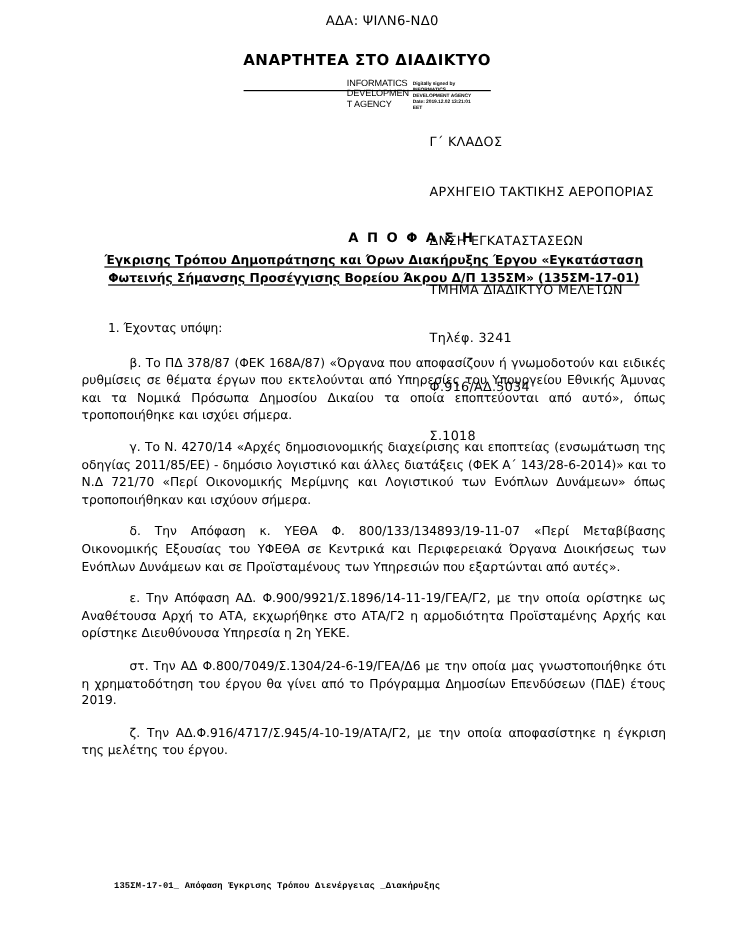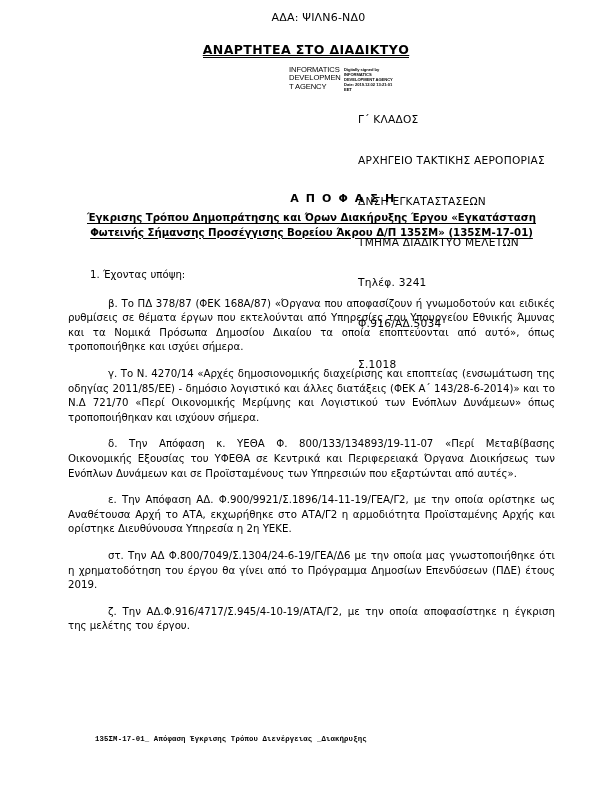--- a/index.html
+++ b/index.html
@@ -64,22 +64,21 @@
     top: 42px;
     left: 0;
     width: 612px;
     text-align: center;
     font-size: 12.5px;
     font-weight: bold;
     letter-spacing: 0.4px;
   }
   .anartitea span {
     border-bottom: 1.6px solid #000;
-    padding-bottom: 0;
-    text-decoration: underline;
+    padding-bottom: 18px;
   }
 
   
   .addr {
     position: absolute;
     top: 86px;
     left: 358px;
     font-size: 10.6px;
     line-height: 13.6px;
     letter-spacing: 0.25px;

